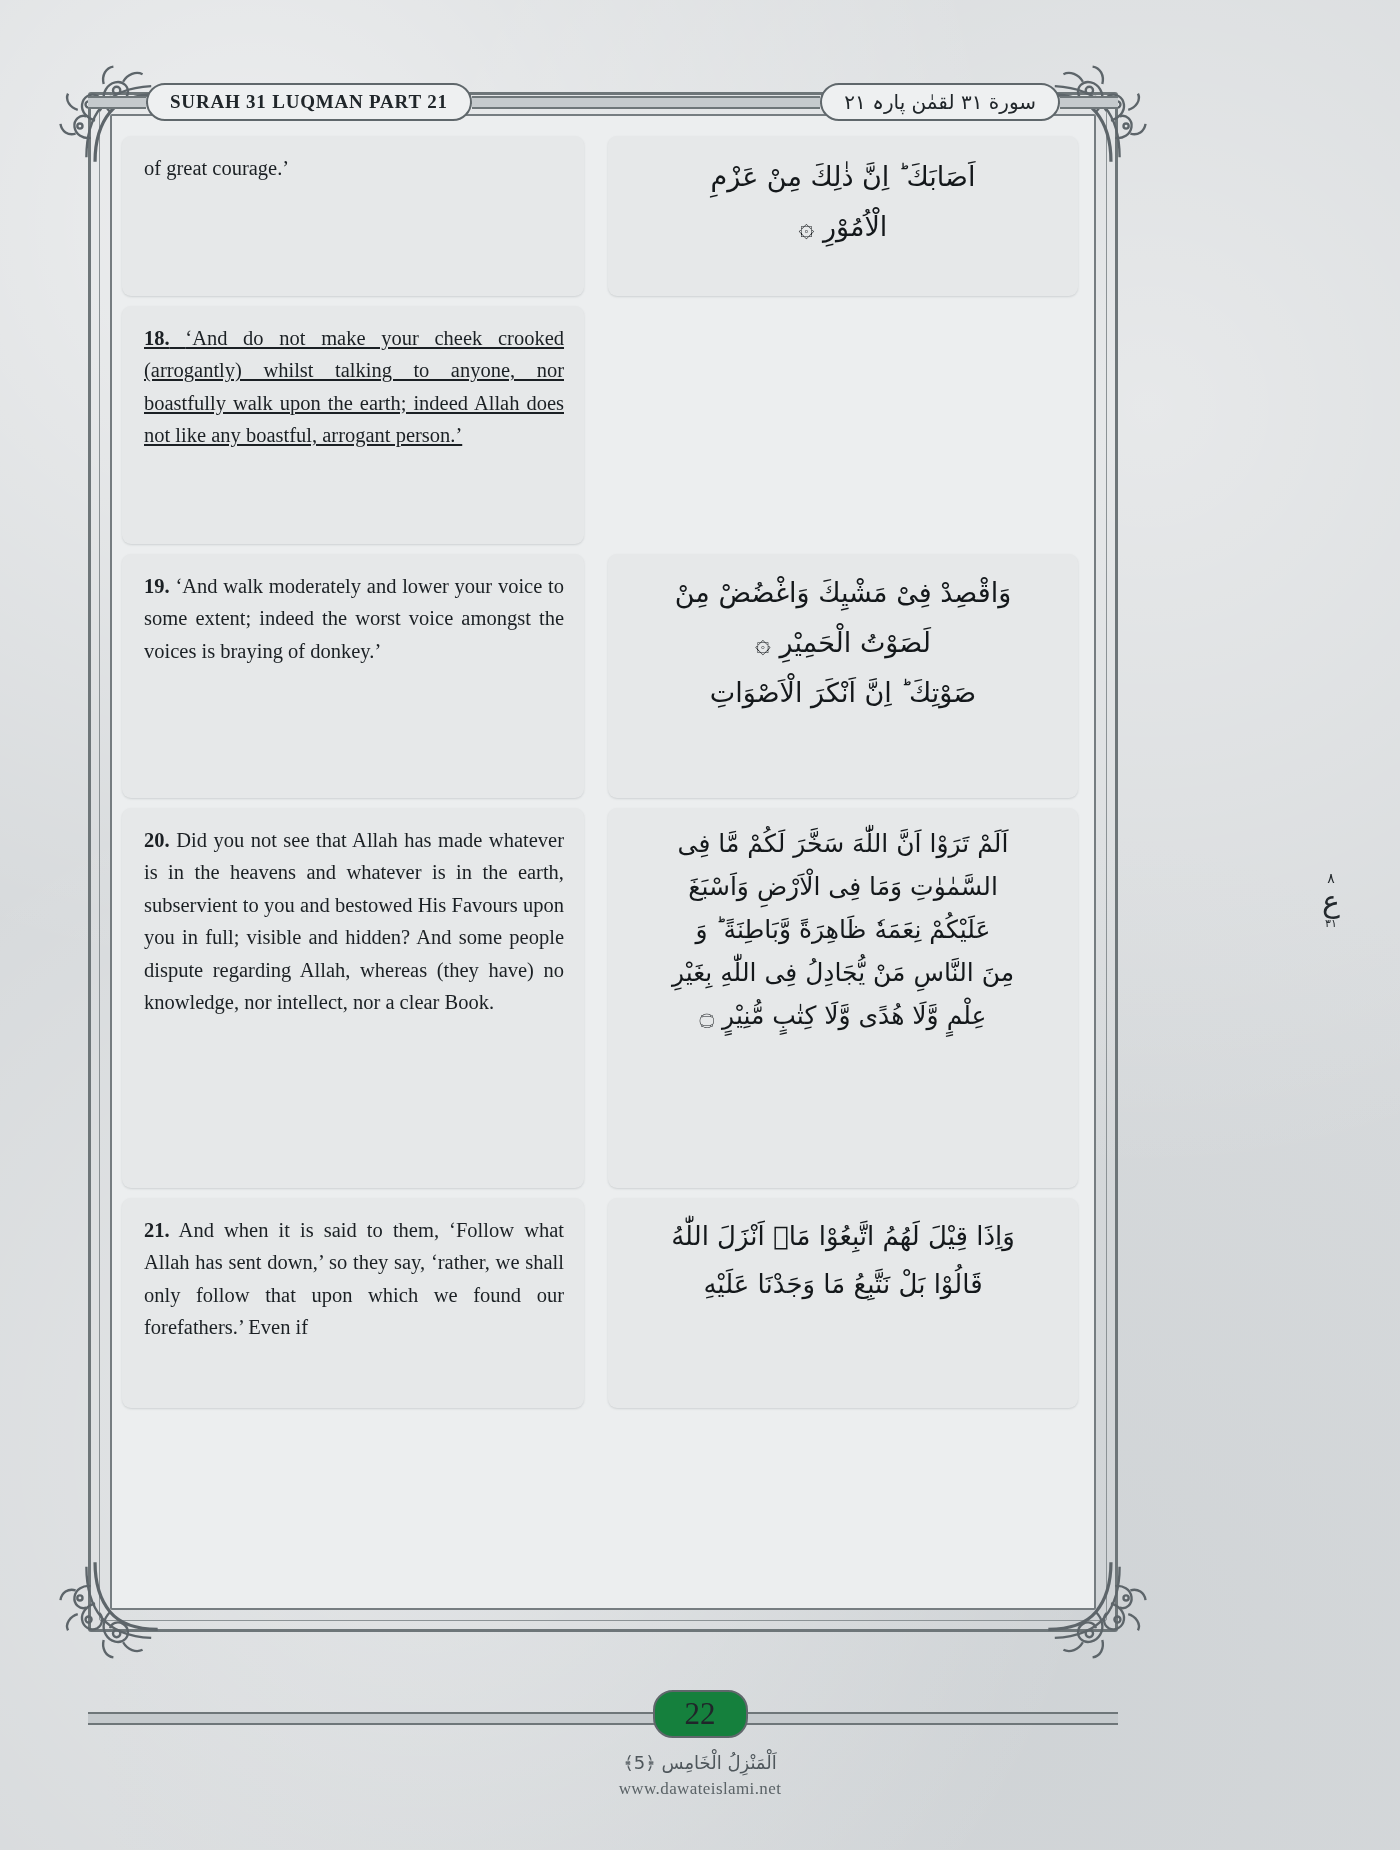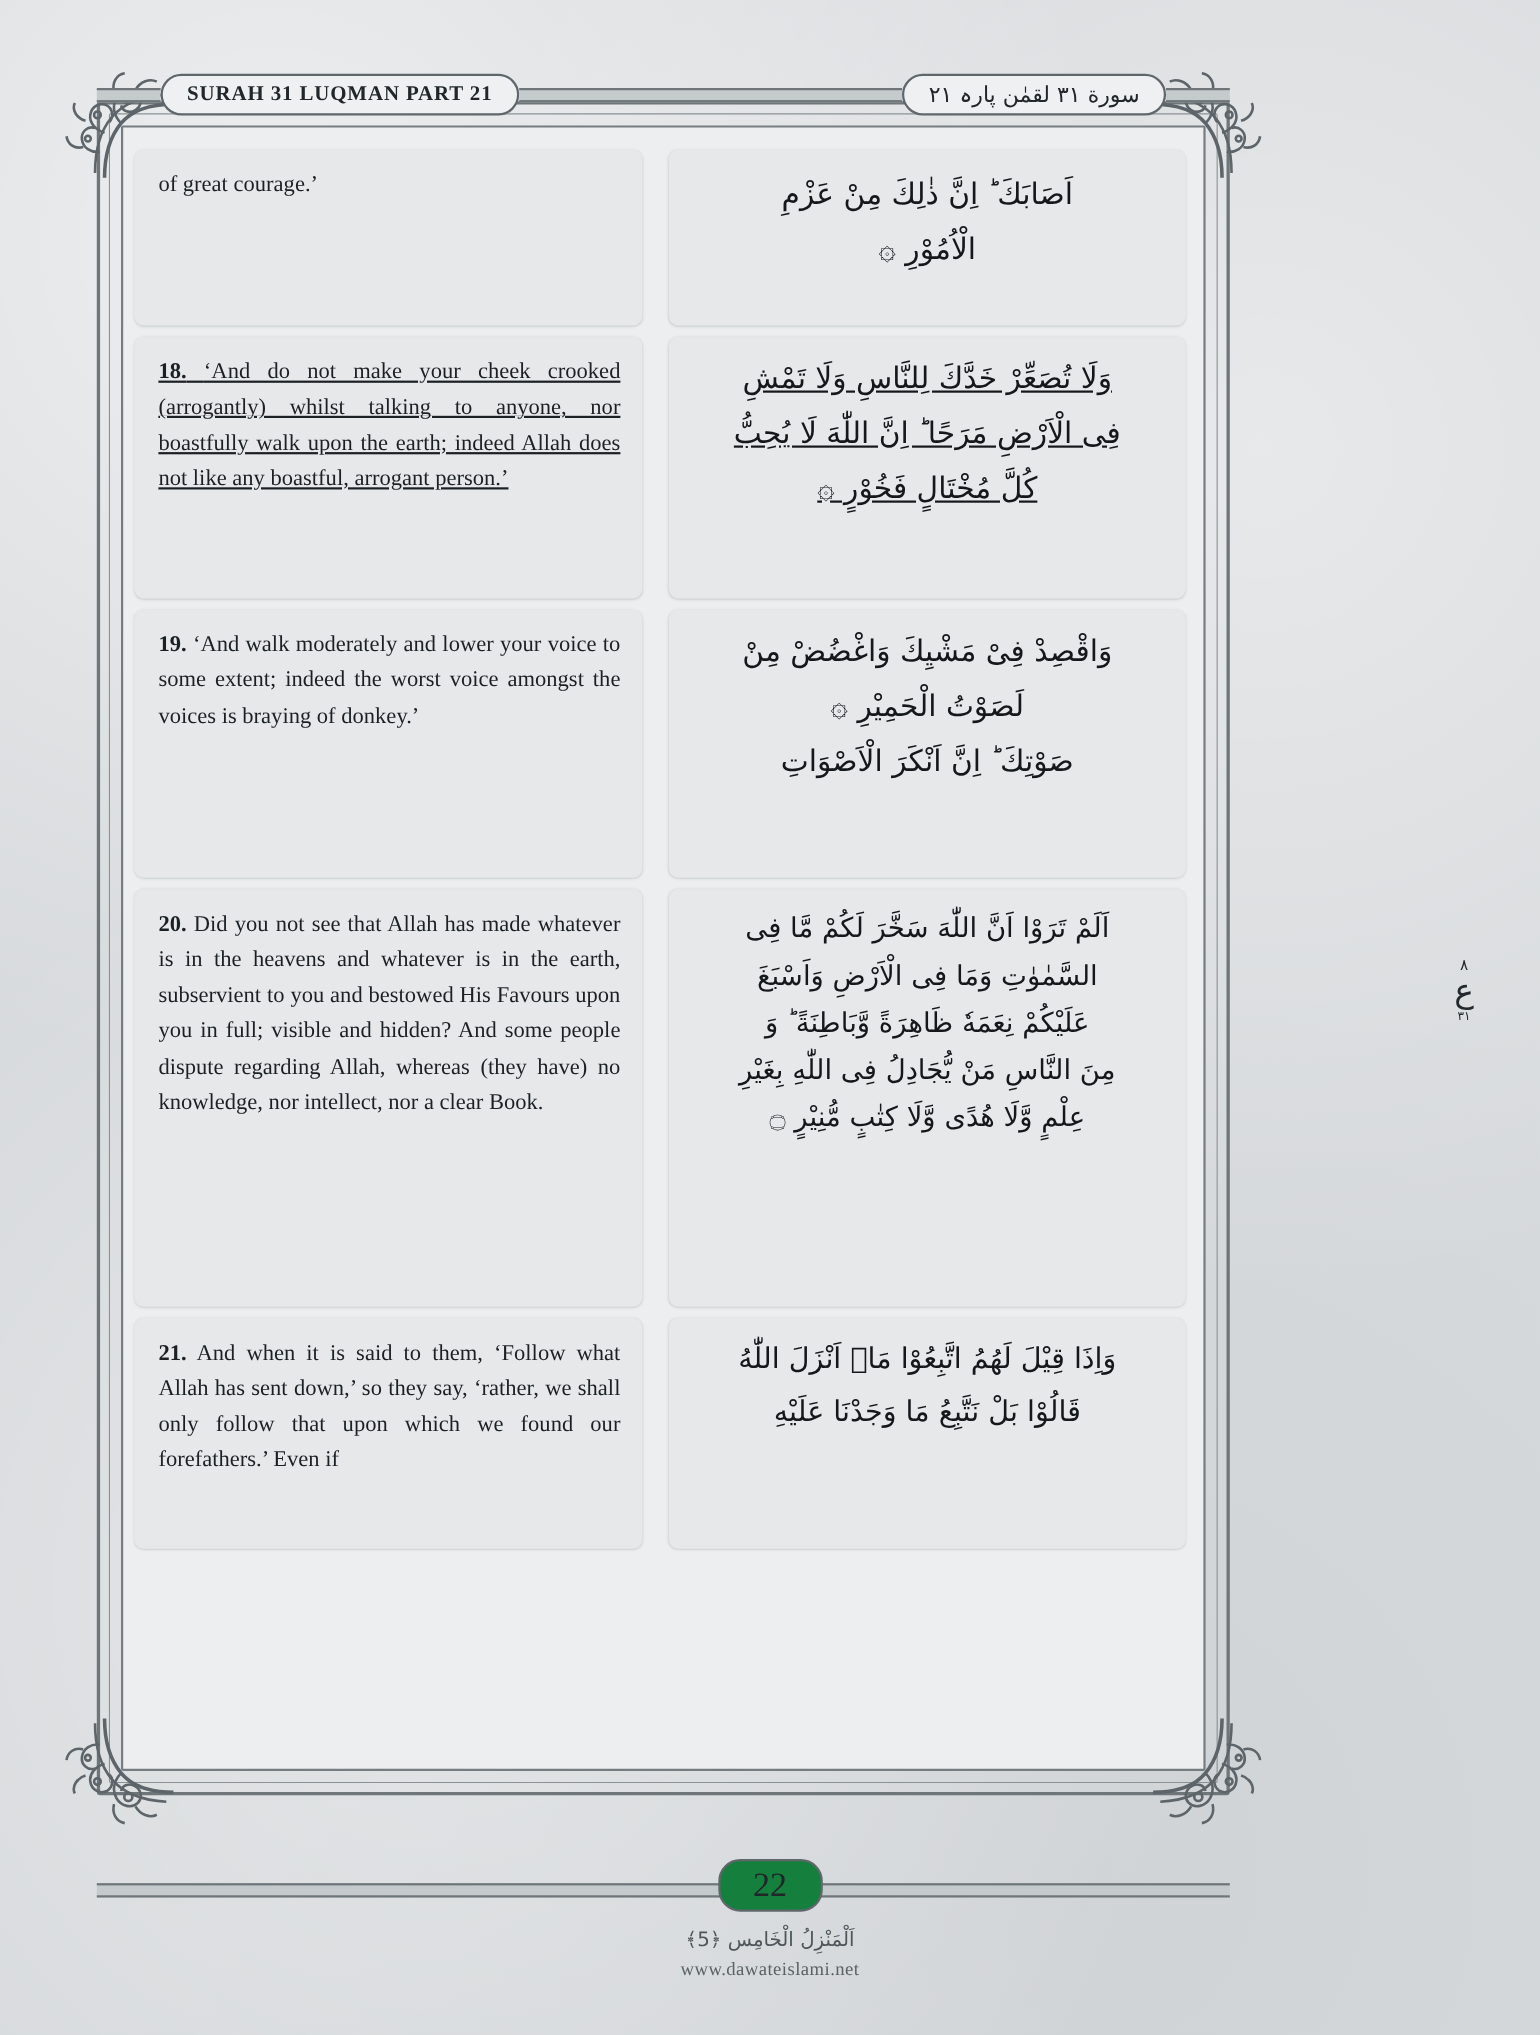--- a/index.html
+++ b/index.html
@@ -72,21 +72,21 @@
   .corner svg { width: 100%; height: 100%; display: block; }
   .corner.tl { left: -34px; top: -34px; }
   .corner.tr { right: -34px; top: -34px; transform: scaleX(-1); }
   .corner.bl { left: -34px; bottom: -34px; transform: scaleY(-1); }
   .corner.br { right: -34px; bottom: -34px; transform: scale(-1,-1); }
 
   
   .header-row {
     position: absolute;
     left: 88px;
-    top: 64px;
+    top: 80px;
     width: 1030px;
     height: 44px;
     display: flex;
     align-items: center;
     justify-content: center;
     gap: 0;
     z-index: 6;
   }
   .header-rail {
     flex: 1 1 auto;
@@ -340,25 +340,20 @@
       <span class="ar-line">اَصَابَكَ ؕ اِنَّ ذٰلِكَ مِنْ عَزْمِ</span>
       <span class="ar-line">الْاُمُوْرِ ۞</span>
     </div>
   </div>
 
   <div class="verse-row r1">
     <div class="cell cell-en">
       <span class="vnum">18.</span>
       <span>‘And do not make your cheek crooked (arrogantly) whilst talking to anyone, nor boastfully walk upon the earth; indeed Allah does not like any boastful, arrogant person.’</span>
     </div>
-    <div class="cell cell-ar">
-      <span class="ar-line">وَلَا تُصَعِّرْ خَدَّكَ لِلنَّاسِ وَلَا تَمْشِ</span>
-      <span class="ar-line">فِى الْاَرْضِ مَرَحًا ؕ اِنَّ اللّٰهَ لَا يُحِبُّ</span>
-      <span class="ar-line">كُلَّ مُخْتَالٍ فَخُوْرٍ ۞</span>
-    </div>
   </div>
 
   <div class="verse-row r2">
     <div class="cell cell-en">
       <span class="vnum">19.</span>
       <span>‘And walk moderately and lower your voice to some extent; indeed the worst voice amongst the voices is braying of donkey.’</span>
     </div>
     <div class="cell cell-ar">
       <span class="ar-line">وَاقْصِدْ فِىْ مَشْيِكَ وَاغْضُضْ مِنْ</span>
       <span class="ar-line">لَصَوْتُ الْحَمِيْرِ ۞</span>

